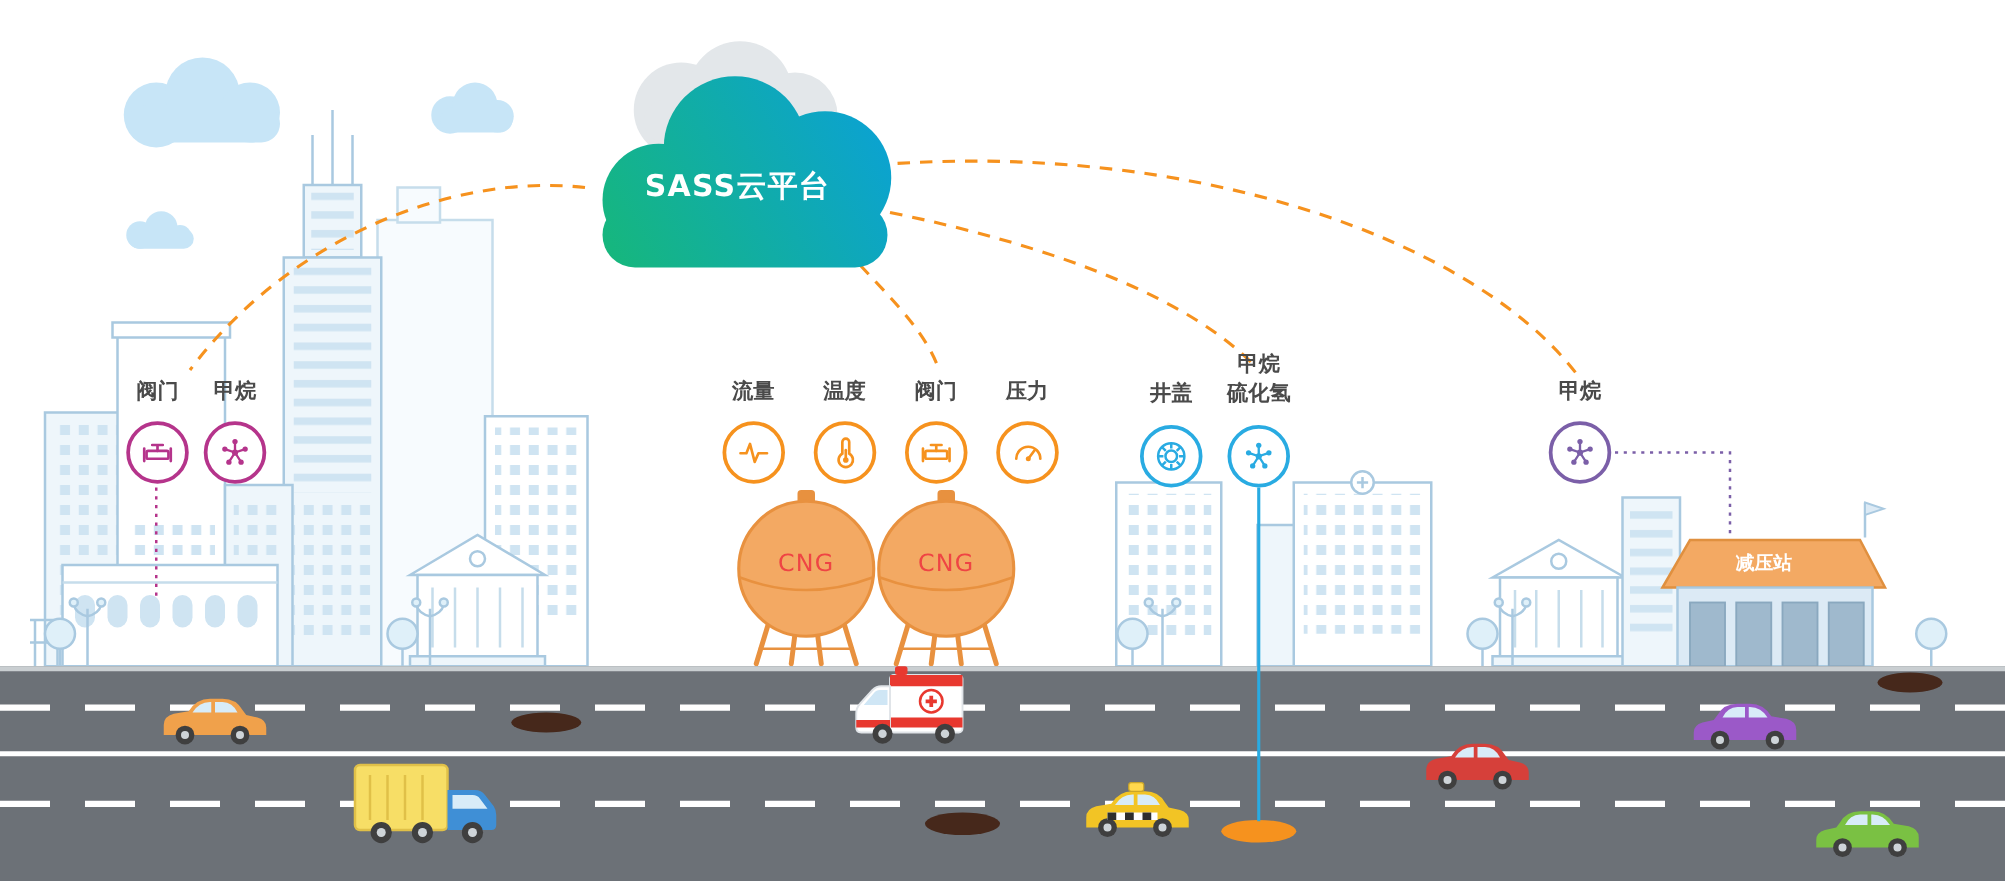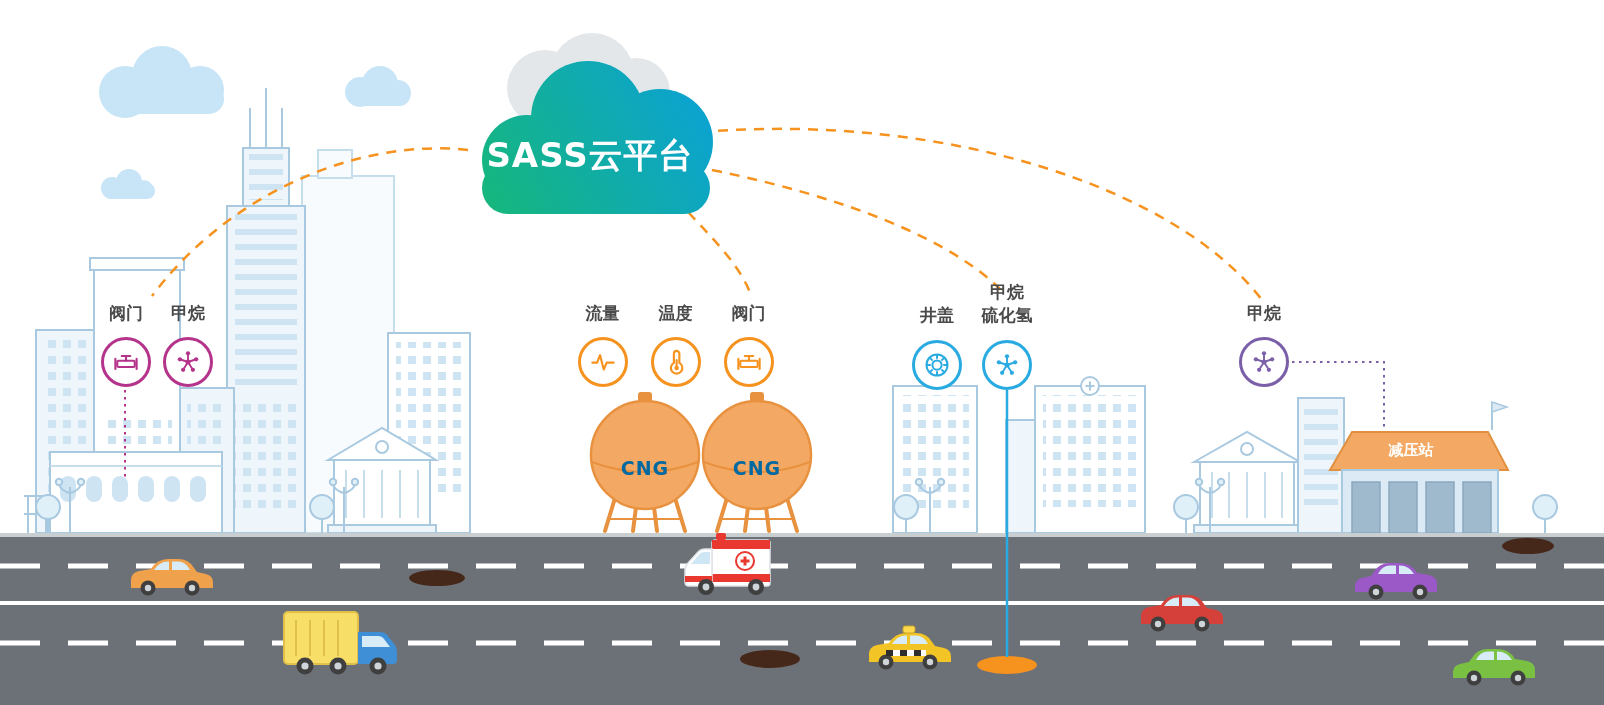--- a/index.html
+++ b/index.html
@@ -3,41 +3,41 @@
 <meta charset="utf-8">
 <style>
   html,body{margin:0;padding:0;background:#fff;}
   .scene{
     position:relative;width:1604px;height:705px;overflow:hidden;background:#ffffff;
     font-family:"DejaVu Sans","Liberation Sans",sans-serif;
   }
   svg.bg{position:absolute;left:0;top:0;}
   .cloud-label{
     position:absolute;left:470px;top:133px;width:240px;text-align:center;
-    font-size:34px;font-weight:bold;color:#ffffff;letter-spacing:1px;
+    font-size:24px;font-weight:bold;color:#ffffff;letter-spacing:1px;
   }
   .sensor-group{position:absolute;display:flex;align-items:flex-end;}
   .sensor{display:flex;flex-direction:column;align-items:center;}
   .s-label{
     font-weight:bold;font-size:17px;color:#4a4a4a;line-height:1.25;
     margin-bottom:13px;text-align:left;white-space:nowrap;
   }
   .s-label-top{margin-bottom:2px;}
   .s-circle{
     width:50px;height:50px;border-radius:50%;background:#fff;box-sizing:border-box;
     display:flex;align-items:center;justify-content:center;
   }
   .s-icon{width:30px;height:30px;display:block;}
   .c-magenta{border:3px solid #b5348b;color:#b5348b;}
   .c-orange{border:3px solid #f6921e;color:#f6921e;}
   .c-blue{border:3px solid #29abe2;color:#29abe2;}
   .c-purple{border:3px solid #7b5fa8;color:#7b5fa8;}
   .tank-label{
-    position:absolute;width:90px;text-align:center;color:#0369a1;
-    font-weight:bold;font-size:19px;letter-spacing:1px;top:457px;
+    position:absolute;width:90px;text-align:center;color:#ef4444;
+    font-weight:normal;font-size:19px;letter-spacing:1px;top:440px;
   }
   .station-label{
     position:absolute;left:1366px;top:441px;width:90px;text-align:center;
     color:#ffffff;font-weight:bold;font-size:15px;font-family:Liberation Mono, monospace;
   }
 </style>
 </head>
 <body>
 
 <div class="scene">
@@ -349,20 +349,32 @@
     <div class="s-label">阀门</div>
     <div class="s-circle c-orange">
       <svg class="s-icon" viewBox="0 0 24 24">
         <g fill="none" stroke="currentColor" stroke-width="1.7" stroke-linecap="round" stroke-linejoin="round">
           <rect x="5" y="11" width="14" height="5" rx="1"></rect>
           <path d="M3.5 9.5 v8 M20.5 9.5 v8 M12 11 V7.2 M8.6 7.2 h6.8"></path>
         </g>
       </svg>
     </div>
   </div>
+  <div class="sensor" style="width:73px">
+    <div class="s-label">压力</div>
+    <div class="s-circle c-orange">
+      <svg class="s-icon" viewBox="0 0 24 24">
+        <g fill="none" stroke="currentColor" stroke-width="1.7" stroke-linecap="round">
+          <path d="M4.8 16 a7.7 7.7 0 1 1 15.4 0"></path>
+          <path d="M12.5 16 L16.8 10.2"></path>
+        </g>
+        <circle cx="12.5" cy="16" r="1.6" fill="currentColor"></circle>
+      </svg>
+    </div>
+  </div>
 </div>
 
 <div class="sensor-group" style="left:902px;top:282px;">
   <div class="sensor" style="width:70px">
     <div class="s-label">井盖</div>
     <div class="s-circle c-blue">
       <svg class="s-icon" viewBox="0 0 24 24">
         <g fill="none" stroke="currentColor" stroke-width="1.6">
           <circle cx="12" cy="12" r="8.4"></circle>
           <circle cx="12" cy="12" r="3.7"></circle>

